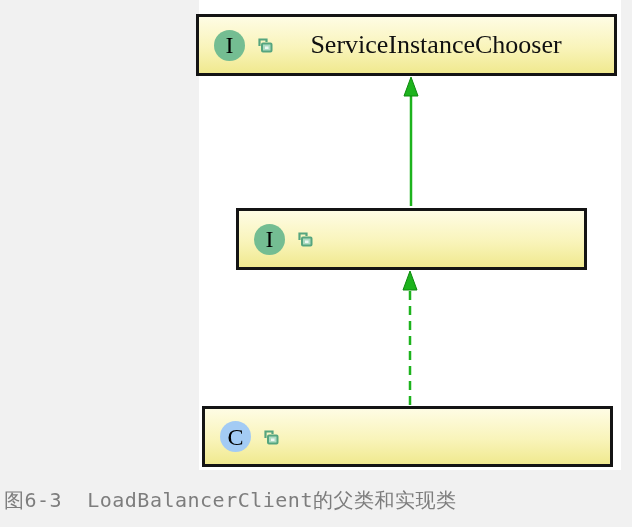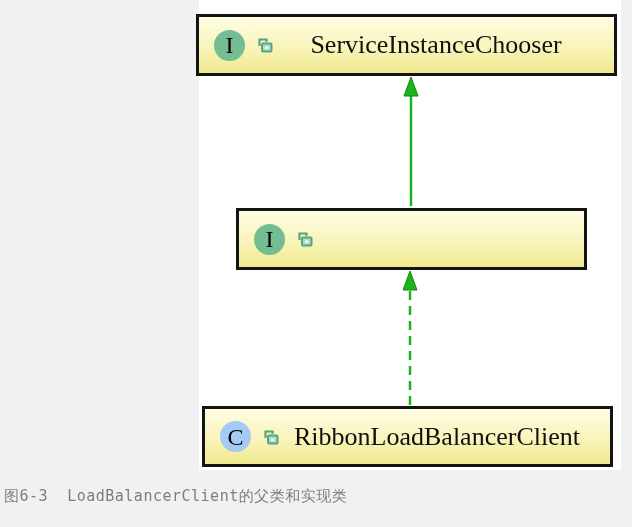--- a/index.html
+++ b/index.html
@@ -67,21 +67,21 @@
     pointer-events: none;
   }
   .edge-line { stroke: var(--arrow-green, #1db31d); stroke-width: 2.5; fill: none; }
   .edge-line.dashed { stroke-dasharray: 9 6; }
   .edge-head { fill: var(--arrow-green, #1db31d); stroke: #0d8a0d; stroke-width: 1; }
   .caption {
     position: absolute;
     left: 4px;
     top: 487px;
     font-family: "DejaVu Sans Mono", "Liberation Mono", monospace;
-    font-size: 15px;
+    font-size: 20px;
     letter-spacing: 0.5px;
     color: var(--caption-text, #7d7d7d);
     white-space: pre;
   }
   .lock .shackle { stroke: var(--lock-icon, #55a57f); stroke-width: 2.2; fill: none; }
   .lock .body    { stroke: var(--lock-icon, #55a57f); stroke-width: 2;   fill: #aedcc2; }
   .lock .keyhole { fill: #eef8f2; }
 </style>
 </head>
 <body style="--page-bg: #f1f1f1; --canvas-bg: #ffffff; --node-fill-top: #fefce4; --node-fill-bottom: #f0e98f; --node-border: #141414; --arrow-green: #1db31d; --interface-badge: #74bd92; --class-badge: #a3cbf4; --lock-icon: #55a57f; --caption-text: #7d7d7d; --label-text: #101010;">
@@ -120,18 +120,17 @@
     </svg>
   </div>
 
   <div class="node" id="node-bot">
     <span class="badge badge-class">C</span>
     <svg class="lock" viewBox="0 0 18 18">
       <path class="shackle" d="M3.5 10 L3.5 3.5 L10.5 3.5 L10.5 6"></path>
       <rect class="body" x="6" y="7.5" width="9.5" height="8" rx="1"></rect>
       <rect class="keyhole" x="9" y="10.5" width="3.5" height="2.5"></rect>
     </svg>
-    <span class="label">RibbonLoadBalancerClient</span>
   </div>
 
 </div>
 
 <div class="caption">图6-3  LoadBalancerClient的父类和实现类</div>
 
 </body></html>

